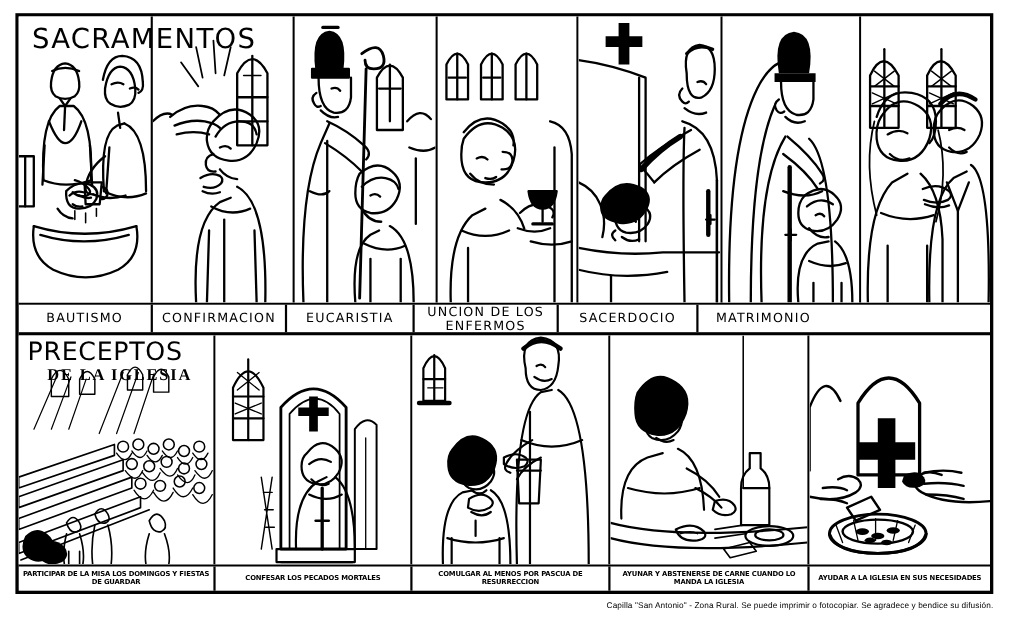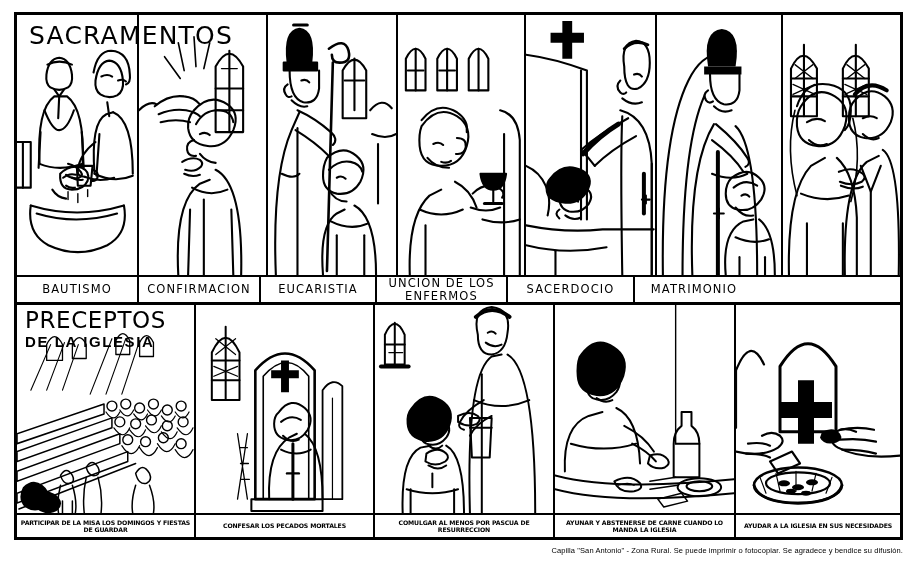--- a/index.html
+++ b/index.html
@@ -127,26 +127,26 @@
   }
   .heading-preceptos .l1 {
     display: block;
     font-family: "DejaVu Sans", sans-serif;
     font-size: 23px;
     font-weight: 400;
     letter-spacing: 0.6px;
   }
   .heading-preceptos .l2 {
     display: block;
-    font-family: Liberation Sans, sans-serif;
+    font-family: Liberation Serif, serif;
     font-size: 15px;
     font-weight: 700;
     letter-spacing: 1.6px;
     margin-top: 2px;
-    margin-left: 0;
+    margin-left: 18px;
   }
 
   
   .credit {
     position: absolute;
     left: 0;
     top: 546px;
     width: 903px;
     text-align: right;
     font-family: "Liberation Sans", sans-serif;

